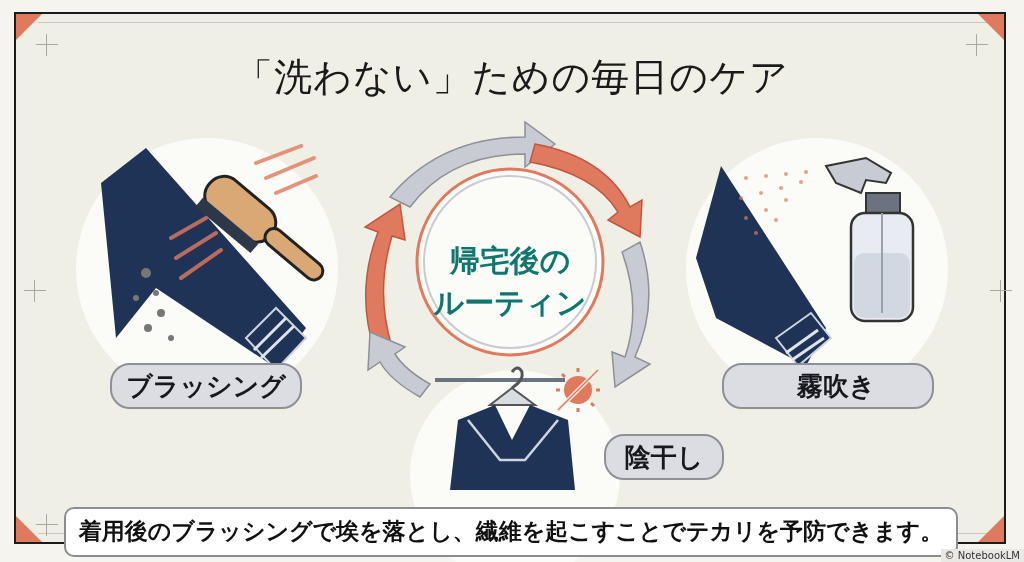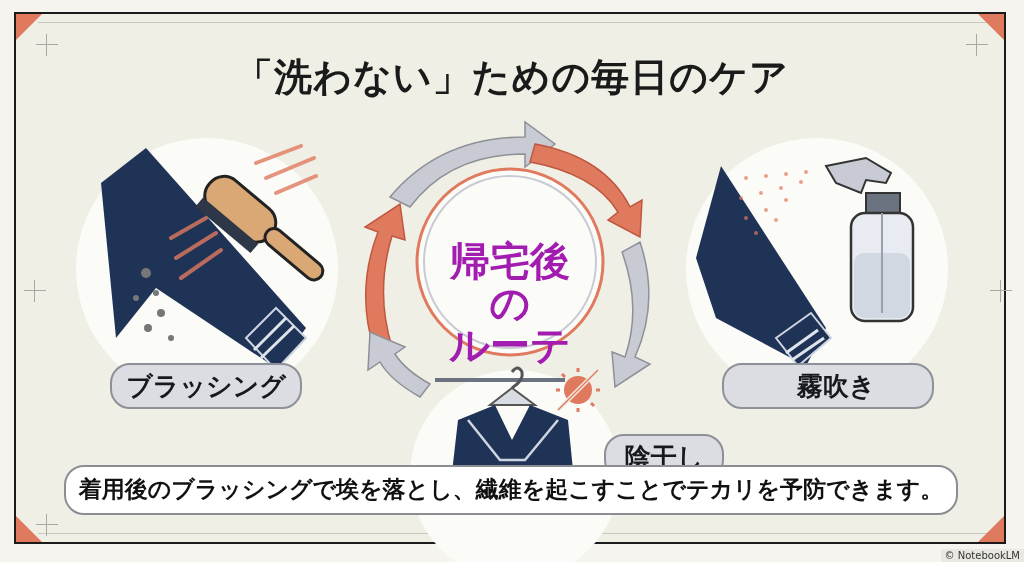--- a/index.html
+++ b/index.html
@@ -8,25 +8,25 @@
   .inner-line{position:absolute;left:22px;top:8px;right:10px;bottom:8px;border-top:1px solid #c9c8be;border-bottom:1px solid #c9c8be;}
   .corner{position:absolute;width:0;height:0;}
   .c-tl{left:0;top:0;border-top:26px solid #e07a5f;border-right:26px solid transparent;}
   .c-tr{right:0;top:0;border-top:26px solid #e07a5f;border-left:26px solid transparent;}
   .c-bl{left:0;bottom:0;border-bottom:26px solid #e07a5f;border-right:26px solid transparent;}
   .c-br{right:0;bottom:0;border-bottom:26px solid #e07a5f;border-left:26px solid transparent;}
   .cross{position:absolute;width:22px;height:22px;}
   .cross:before,.cross:after{content:"";position:absolute;background:#a8a8a0;}
   .cross:before{left:10px;top:0;width:1px;height:22px;}
   .cross:after{left:0;top:10px;width:22px;height:1px;}
-  .title{position:absolute;left:0;right:0;top:52px;text-align:center;font-family:"DejaVu Serif","Liberation Serif",serif;font-weight:bold;font-size:38px;color:#1a1a1a;letter-spacing:1px;}
+  .title{position:absolute;left:0;right:0;top:52px;text-align:center;font-family:"DejaVu Serif","Liberation Serif",serif;font-weight:normal;font-size:38px;color:#1a1a1a;letter-spacing:1px;}
   .circle{position:absolute;border-radius:50%;background:#fbfbf8;}
   .label{position:absolute;background:#dcdde2;border:2px solid #8e9097;border-radius:20px;font-weight:bold;font-size:26px;color:#16181d;text-align:center;box-sizing:border-box;}
-  .center-text{position:absolute;left:430px;top:240px;width:160px;text-align:center;font-weight:bold;font-size:40px;line-height:42px;color:#a21caf;}
-  .caption{position:absolute;left:64px;top:465px;width:894px;height:50px;background:#fff;border:2.5px solid #8b8d92;border-radius:20px;box-sizing:border-box;text-align:center;font-weight:bold;font-size:23px;line-height:45px;color:#111;}
+  .center-text{position:absolute;left:430px;top:240px;width:160px;text-align:center;font-weight:bold;font-size:30px;line-height:42px;color:#0f766e;}
+  .caption{position:absolute;left:64px;top:507px;width:894px;height:50px;background:#fff;border:2.5px solid #8b8d92;border-radius:10px;box-sizing:border-box;text-align:center;font-weight:bold;font-size:23px;line-height:45px;color:#111;}
   .credit{position:absolute;right:0;bottom:0;background:#e9e8e2;font-size:10px;color:#333;padding:1px 4px;margin-left:40px;}
   svg{position:absolute;}
 </style>
 </head>
 <body>
 
 <div class="frame">
   <div class="inner-line"></div>
   <div class="corner c-tl"></div>
   <div class="corner c-tr"></div>

